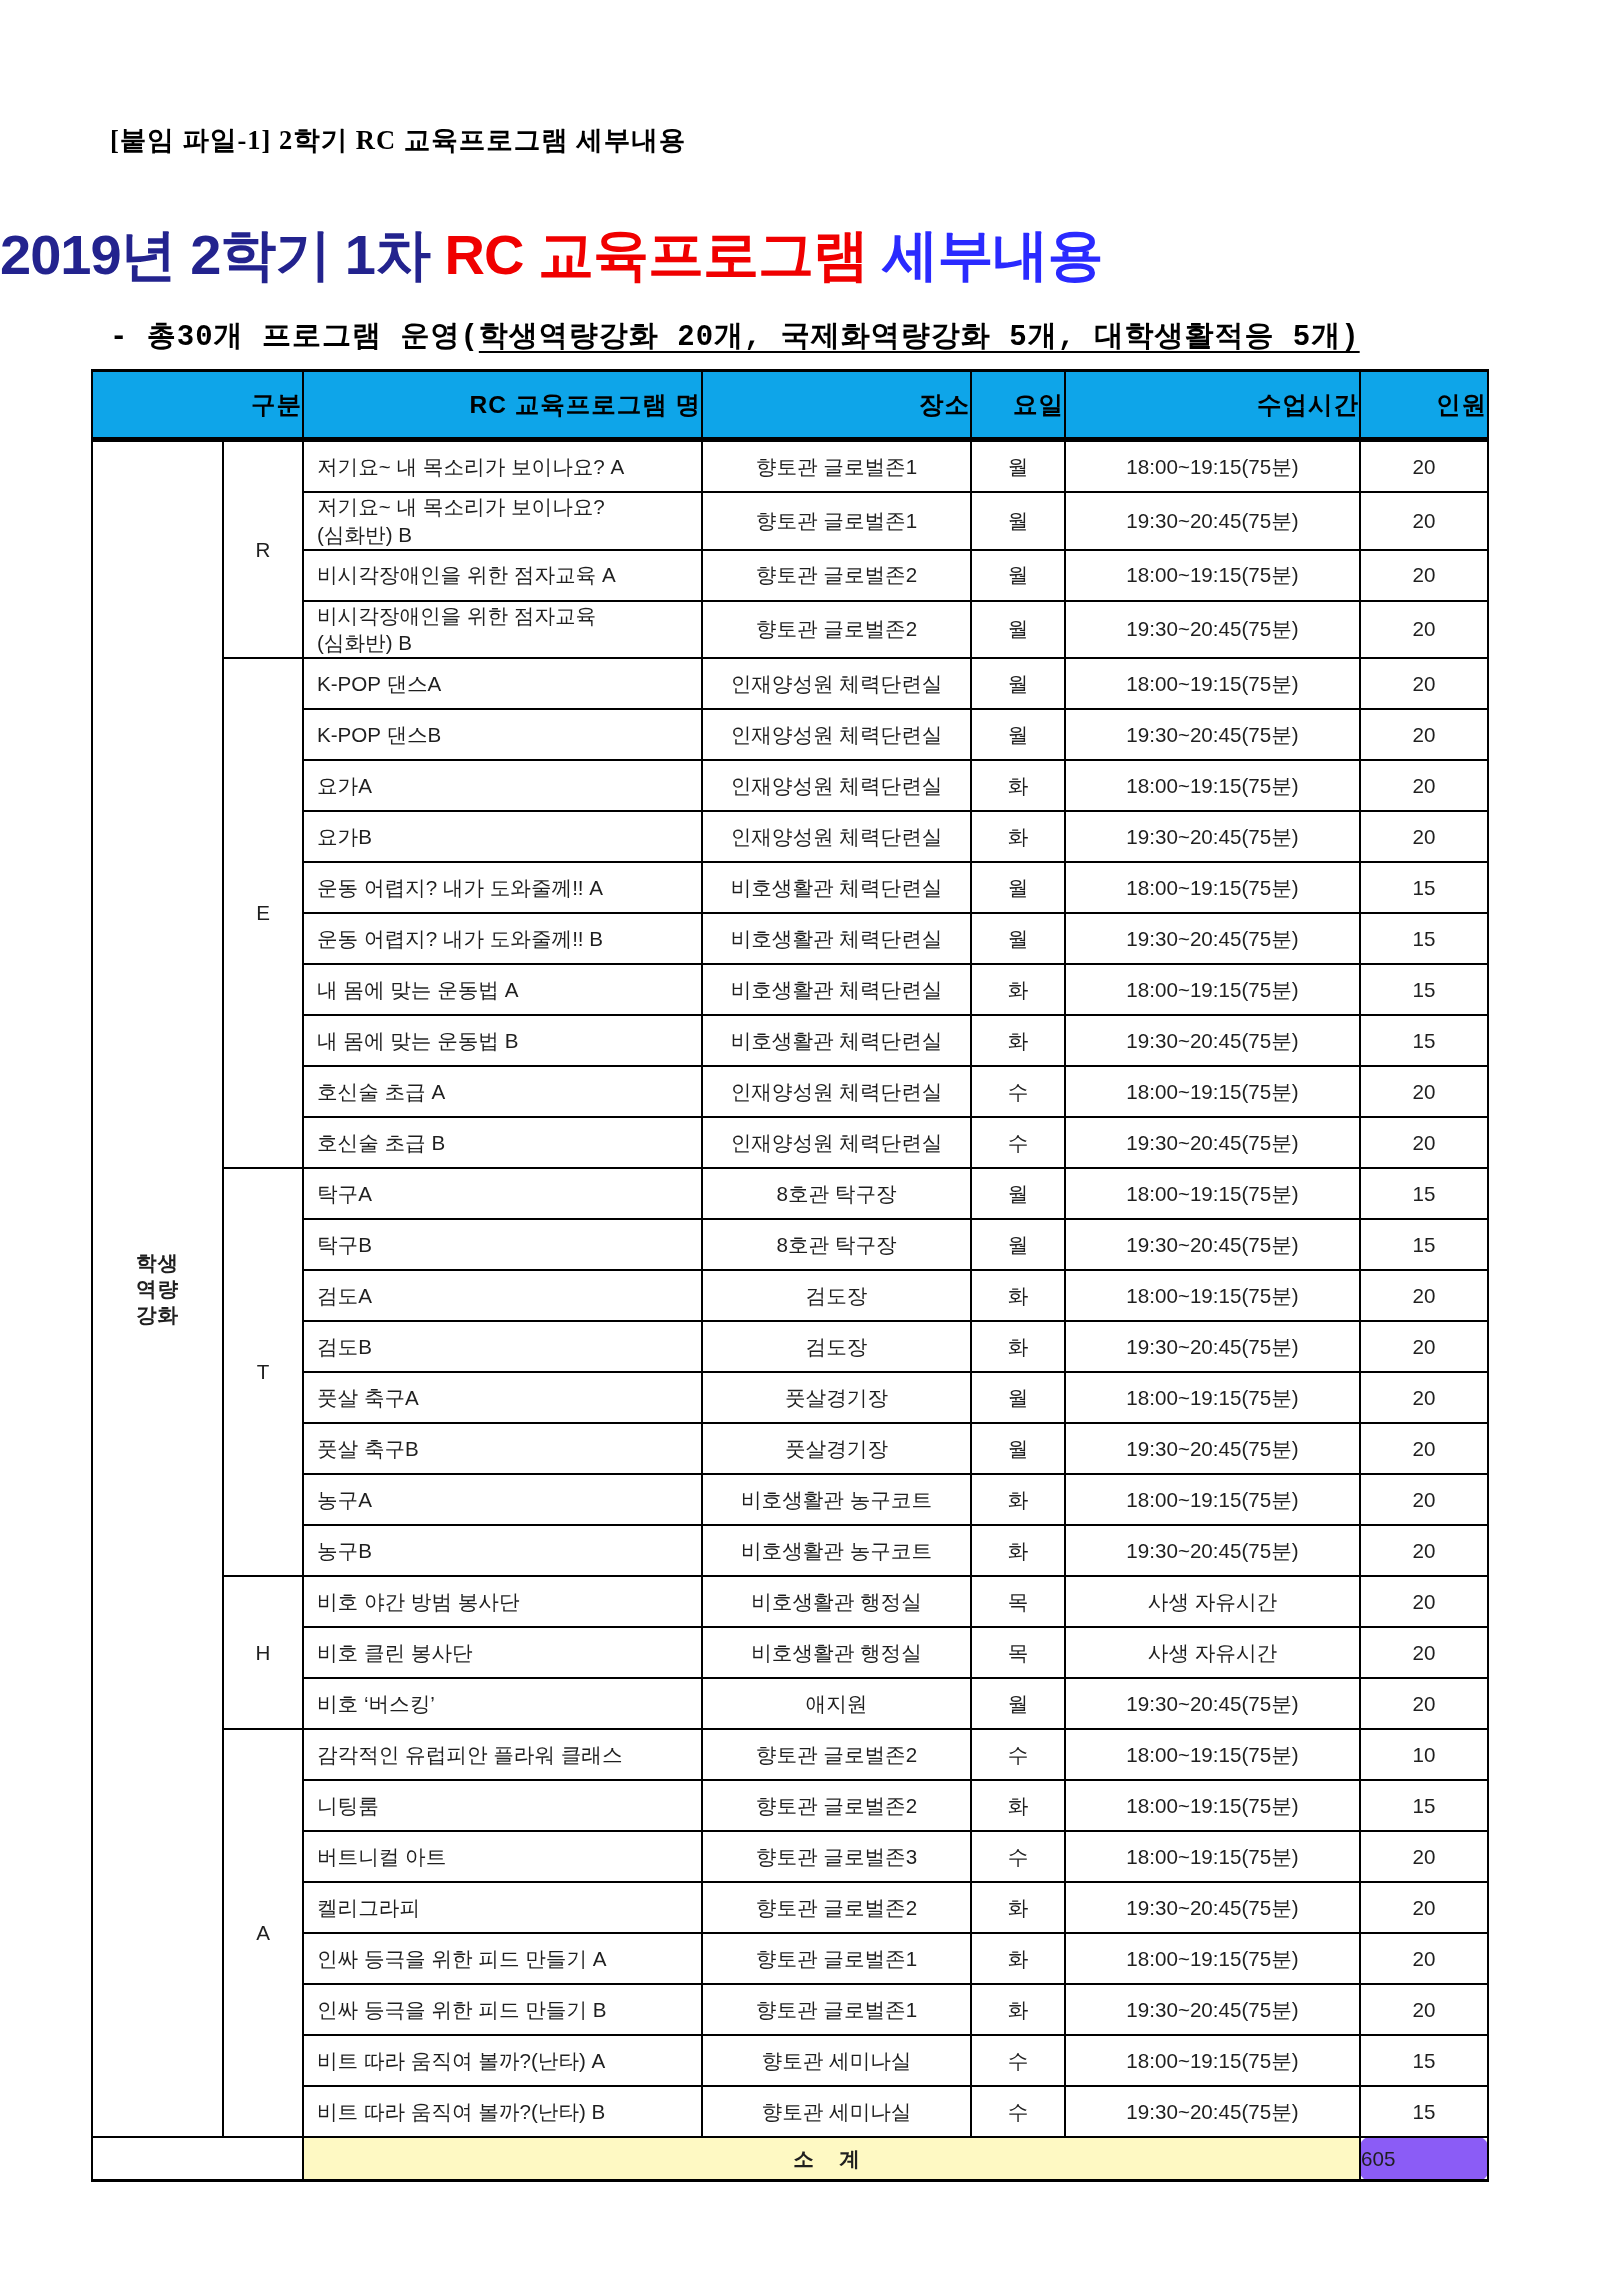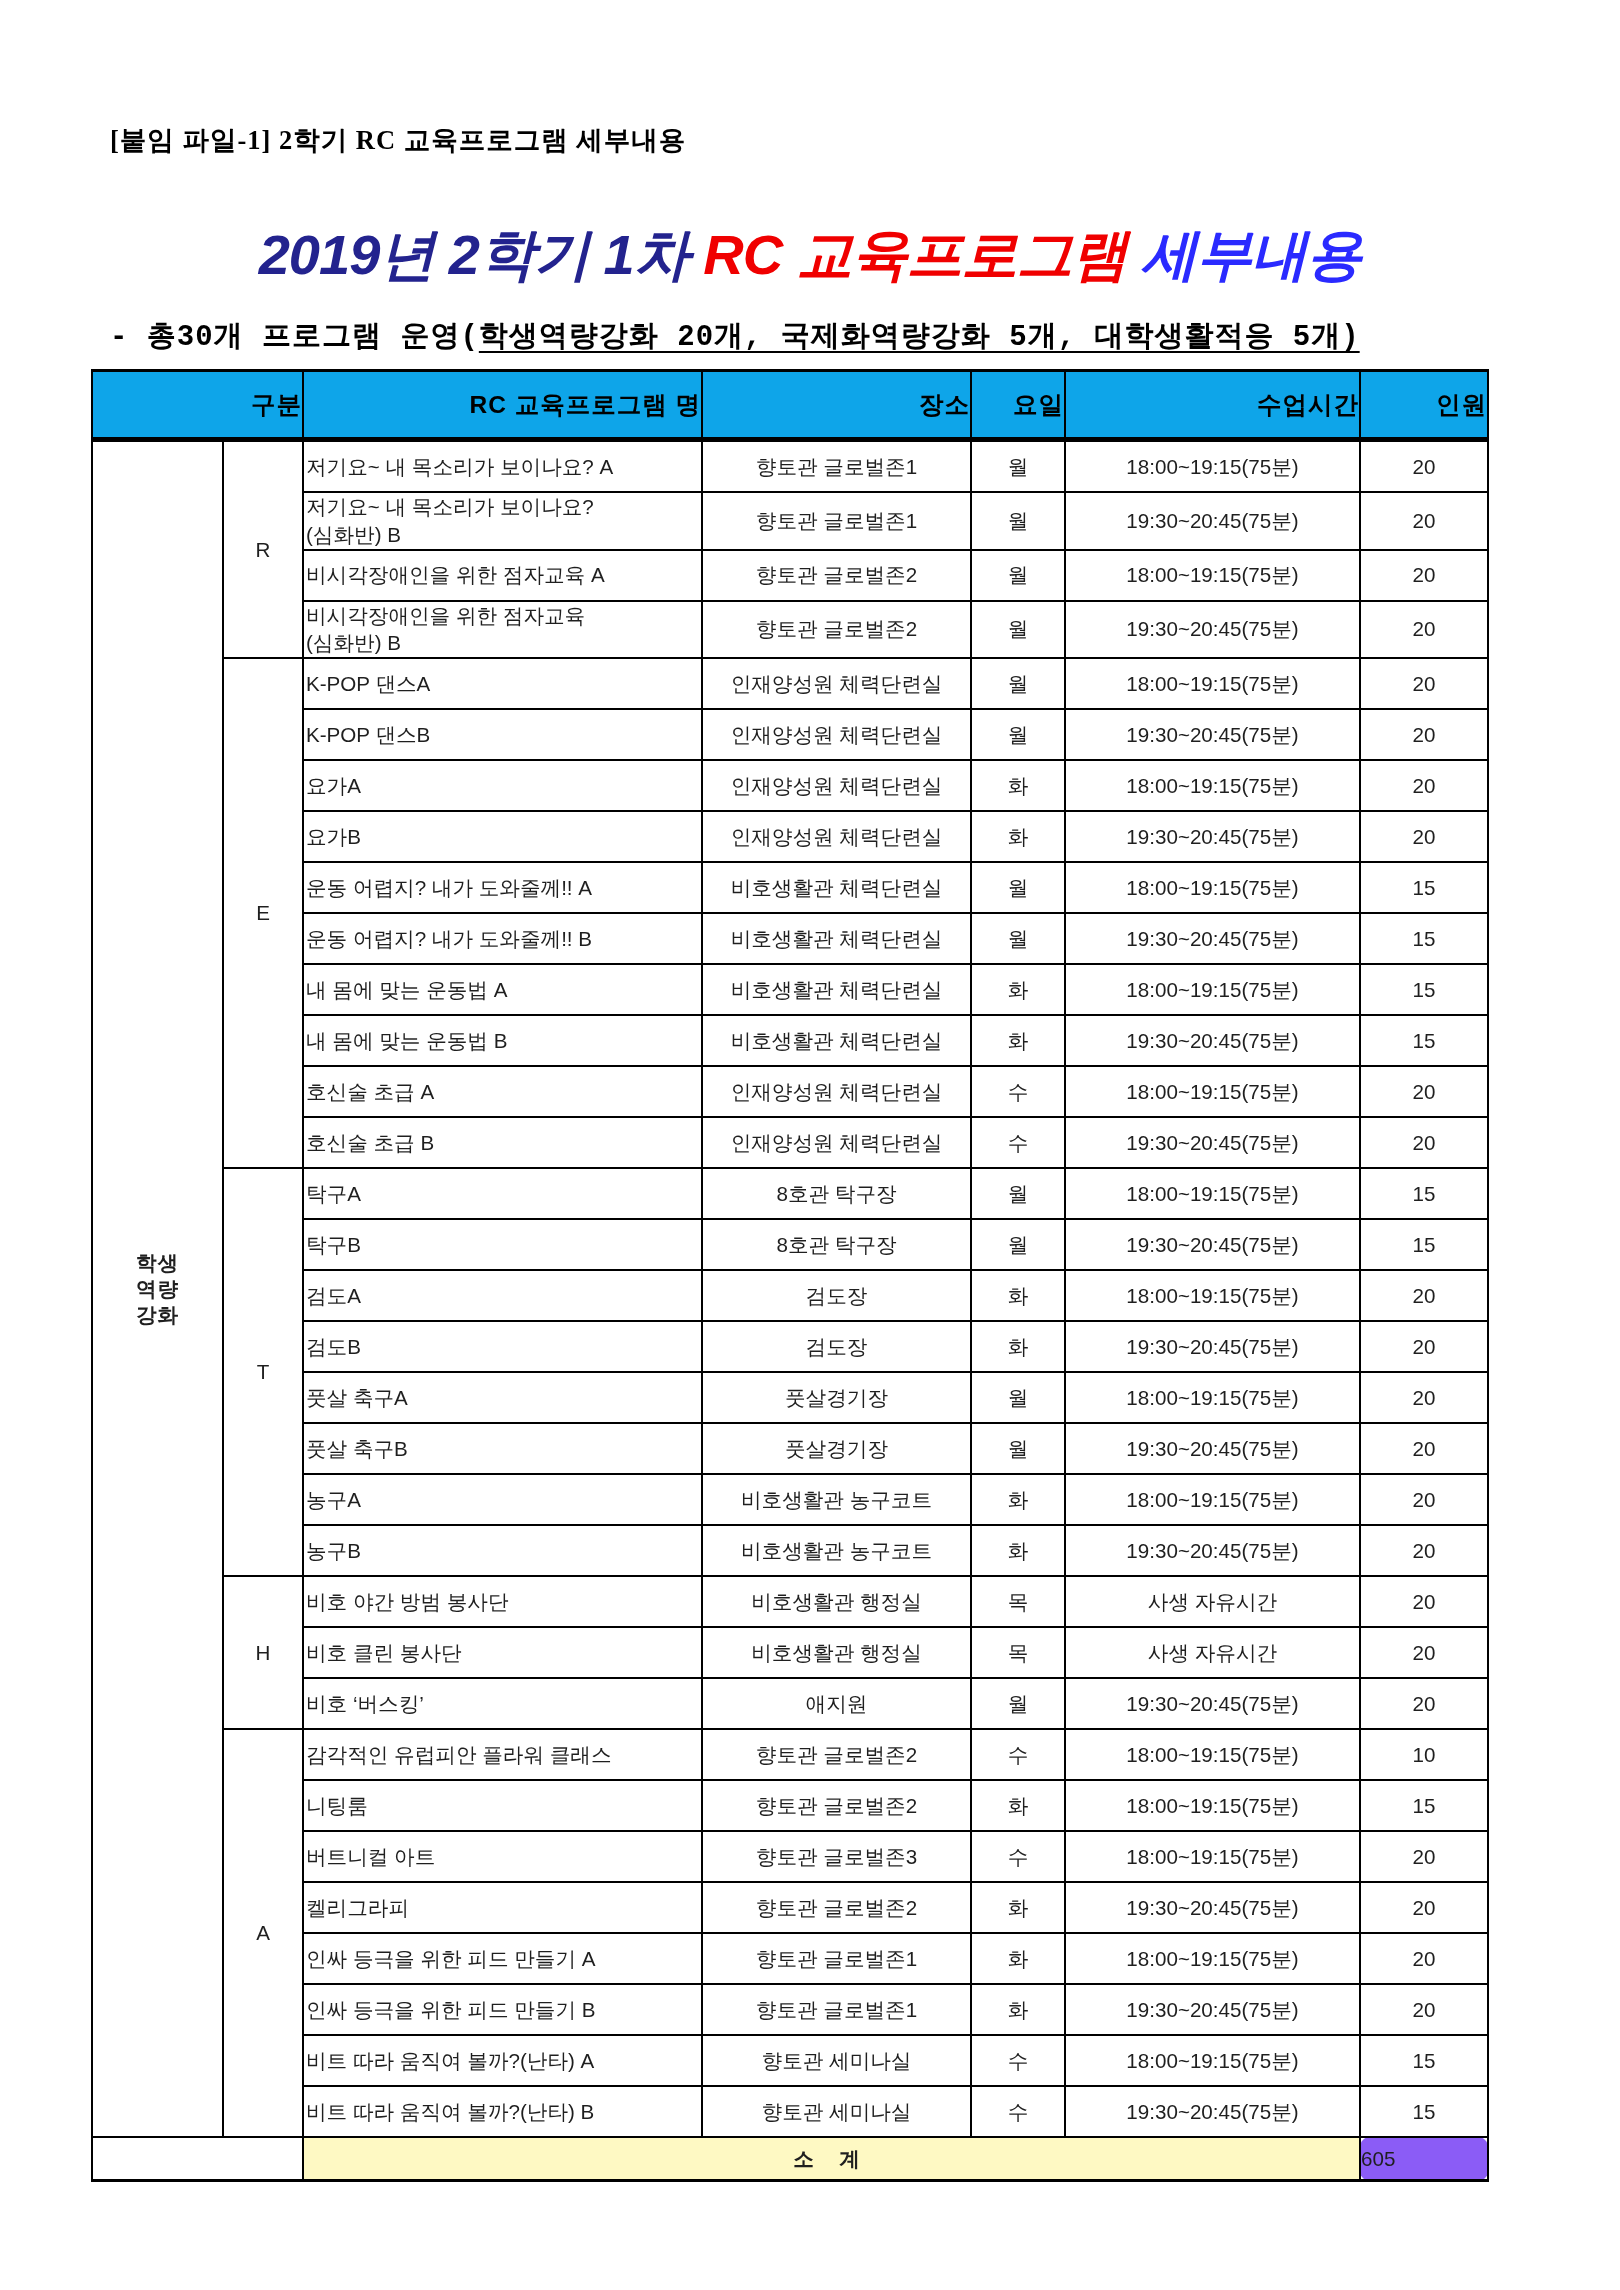--- a/index.html
+++ b/index.html
@@ -7,23 +7,22 @@
     width:1620px; height:2291px; background:#ffffff; position:relative;
     font-family:"Liberation Sans", sans-serif; color:#000;
   }
   .attachment-label {
     position:absolute; left:110px; top:122px;
     font-family:"Liberation Serif", serif;
     font-size:26.5px; font-weight:600; letter-spacing:1px; color:#000;
   }
   .doc-title {
     position:absolute; left:0; top:218px; width:100%;
-    text-align:center; font-size:56px; font-weight:800; letter-spacing:-1px;
+    text-align:left; font-size:56px; font-weight:800; letter-spacing:-1px;
     white-space:nowrap;
-    font-style:italic;
   }
   .doc-title .t-navy { color:#23238e; }
   .doc-title .t-red  { color:#f00000; }
   .doc-title .t-blue { color:#2a2aff; }
   .doc-subtitle {
     position:absolute; left:110px; top:316px;
     font-family:Liberation Mono, monospace;
     font-size:29px; font-weight:700; letter-spacing:1px; white-space:nowrap;
   }
   .doc-subtitle .underlined { text-decoration:underline; text-underline-offset:5.9px; }
@@ -35,21 +34,21 @@
   }
   .program-table th, .program-table td {
     border:2px solid #000; padding:0; overflow:hidden;
   }
   .program-table thead th {
     background:#0ea5e9; font-size:24.5px; font-weight:700;
     height:65px; border-top:3.9px solid #000; border-bottom:5.9px solid #000;
     text-align:right; letter-spacing:1px;
   }
   .program-table tbody td { font-size:20.6px; color:#1f1f1f; height:49px; }
-  td.cell-name  { text-align:left; padding-left:2px; white-space:pre-line; line-height:1.35; }
+  td.cell-name  { text-align:left; padding-left:13px; white-space:pre-line; line-height:1.35; }
   td.cell-place { text-align:center; }
   td.cell-day   { text-align:center; }
   td.cell-time  { text-align:center; font-size:21.6px; }
   td.cell-count { text-align:center; }
   td.category-cell {
     text-align:center; font-weight:700; font-size:23.5px;
     white-space:pre-line; line-height:1.25; letter-spacing:1px;
   }
   td.letter-cell { text-align:center; font-size:27.4px; color:#1f1f1f; }
   tr.subtotal-row td { height:41px; border-bottom:3.9px solid #000; }

